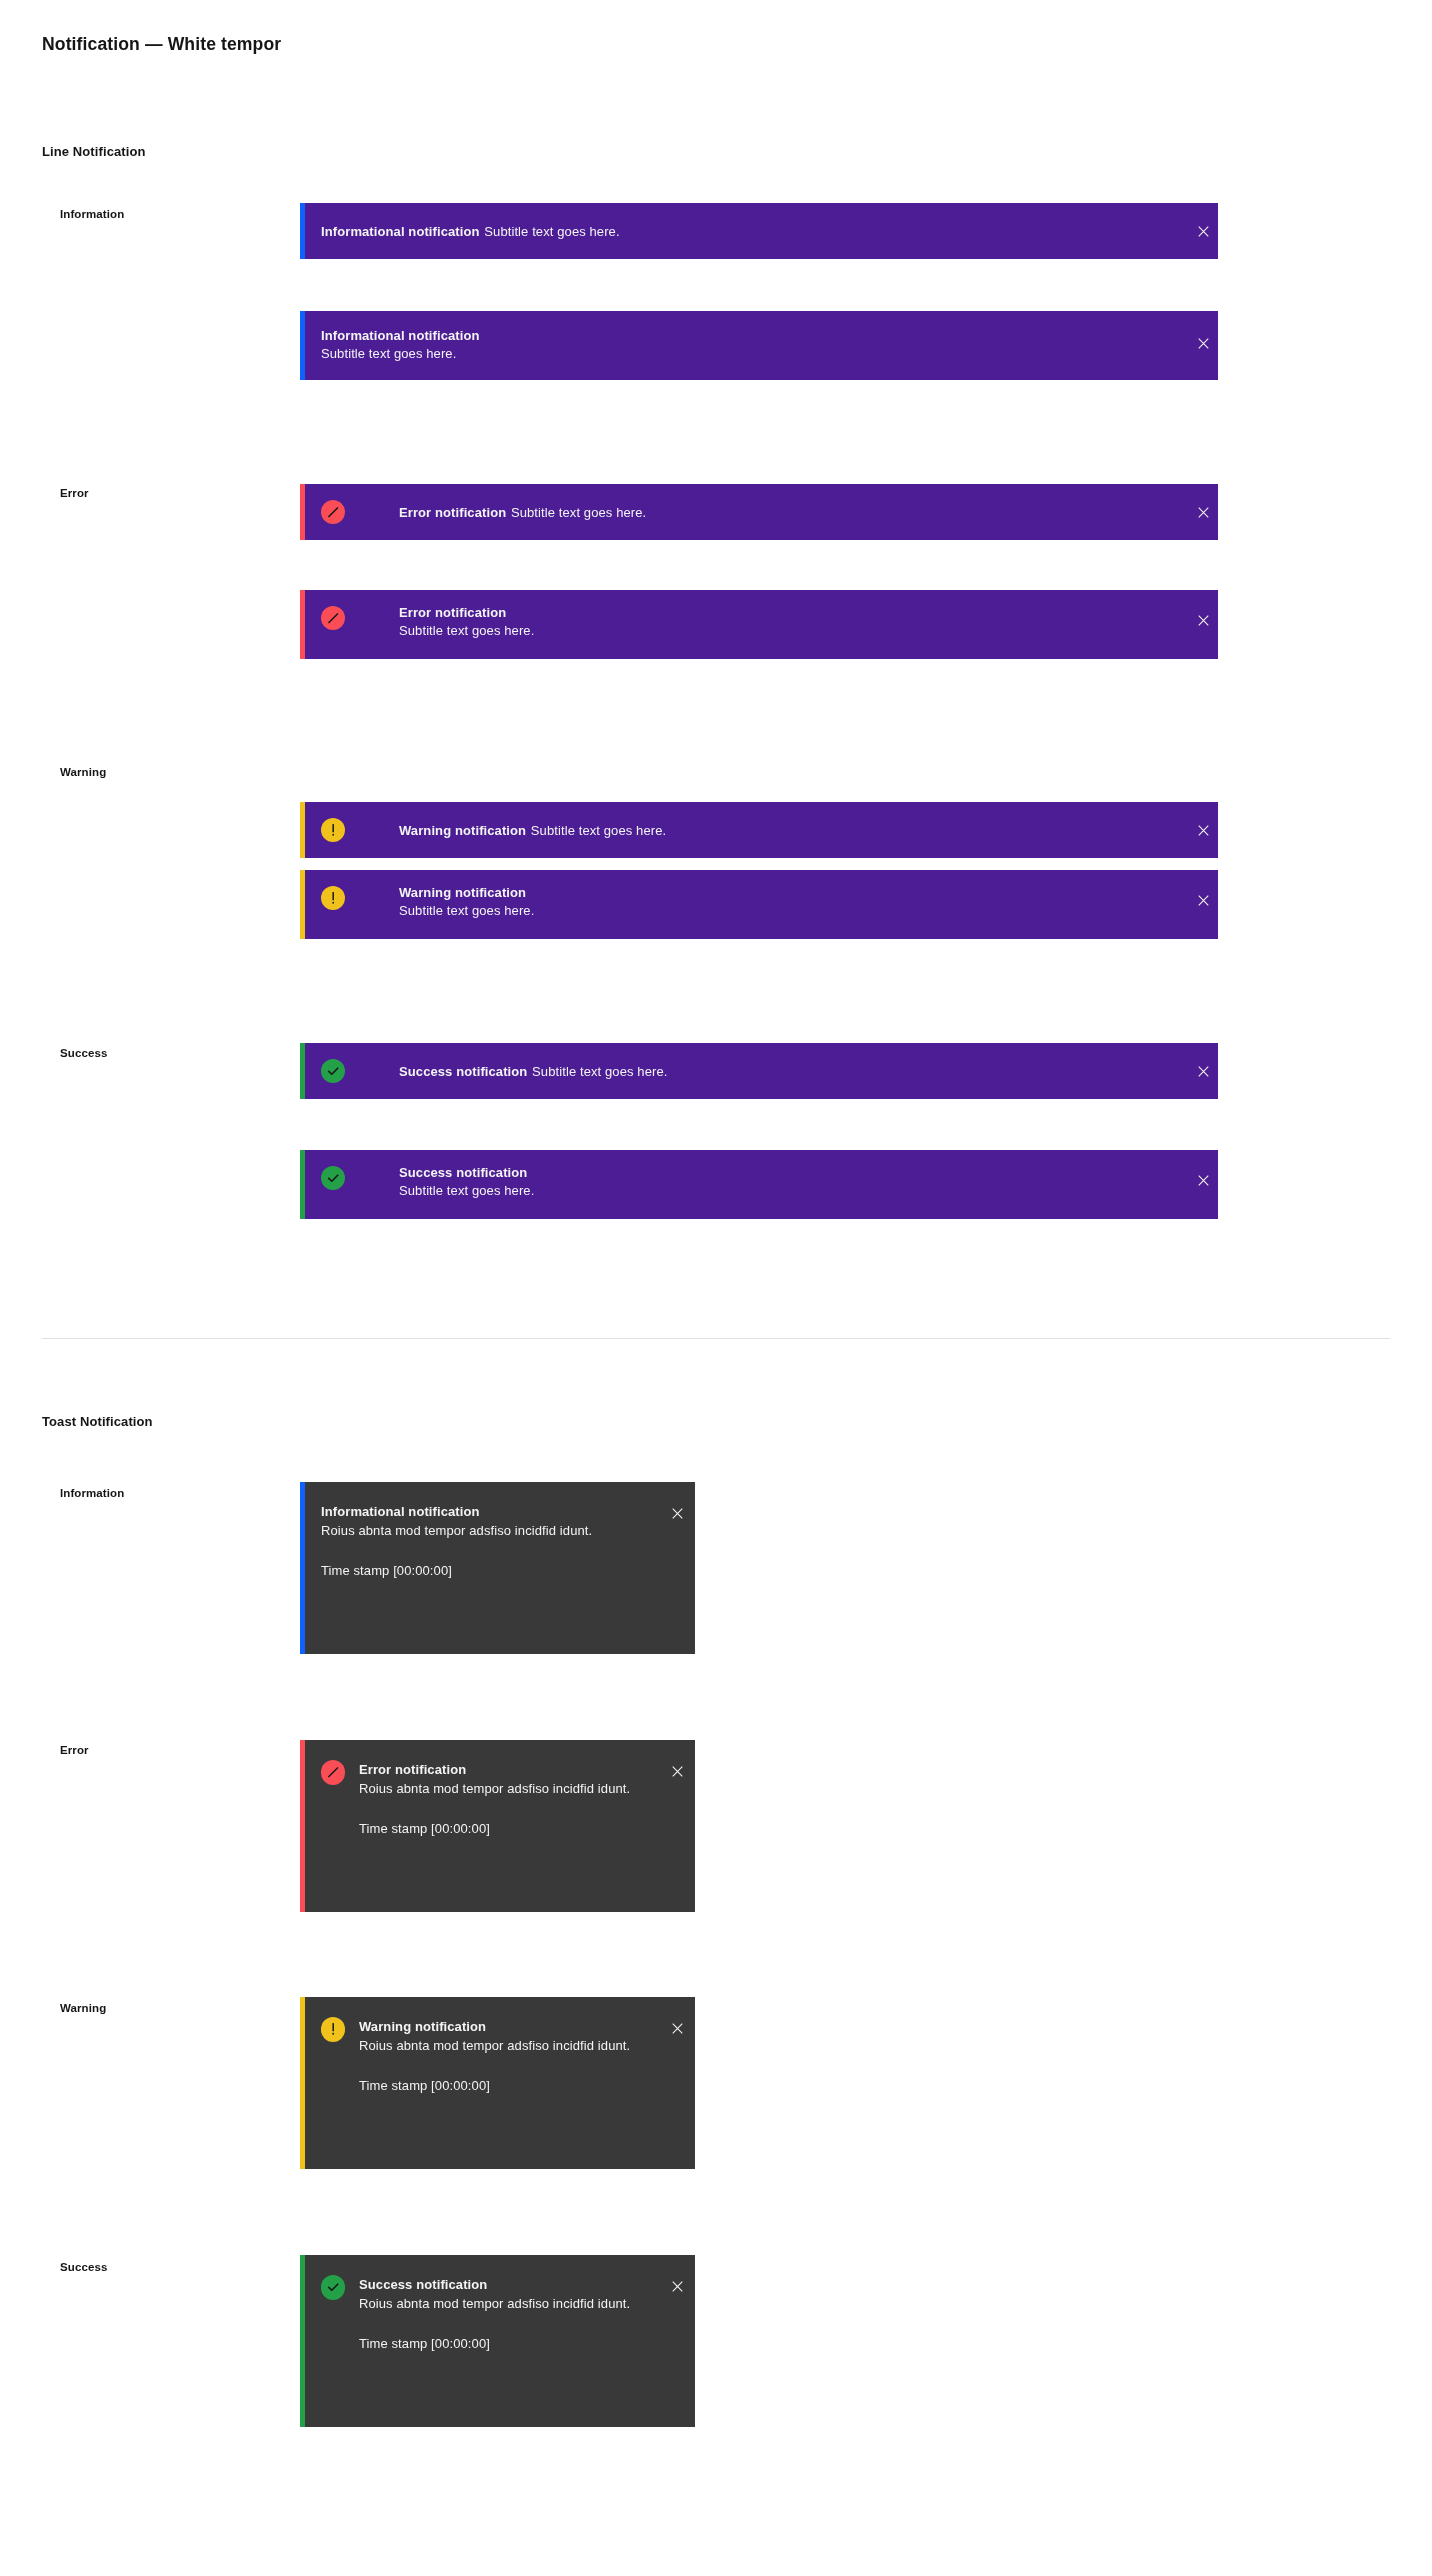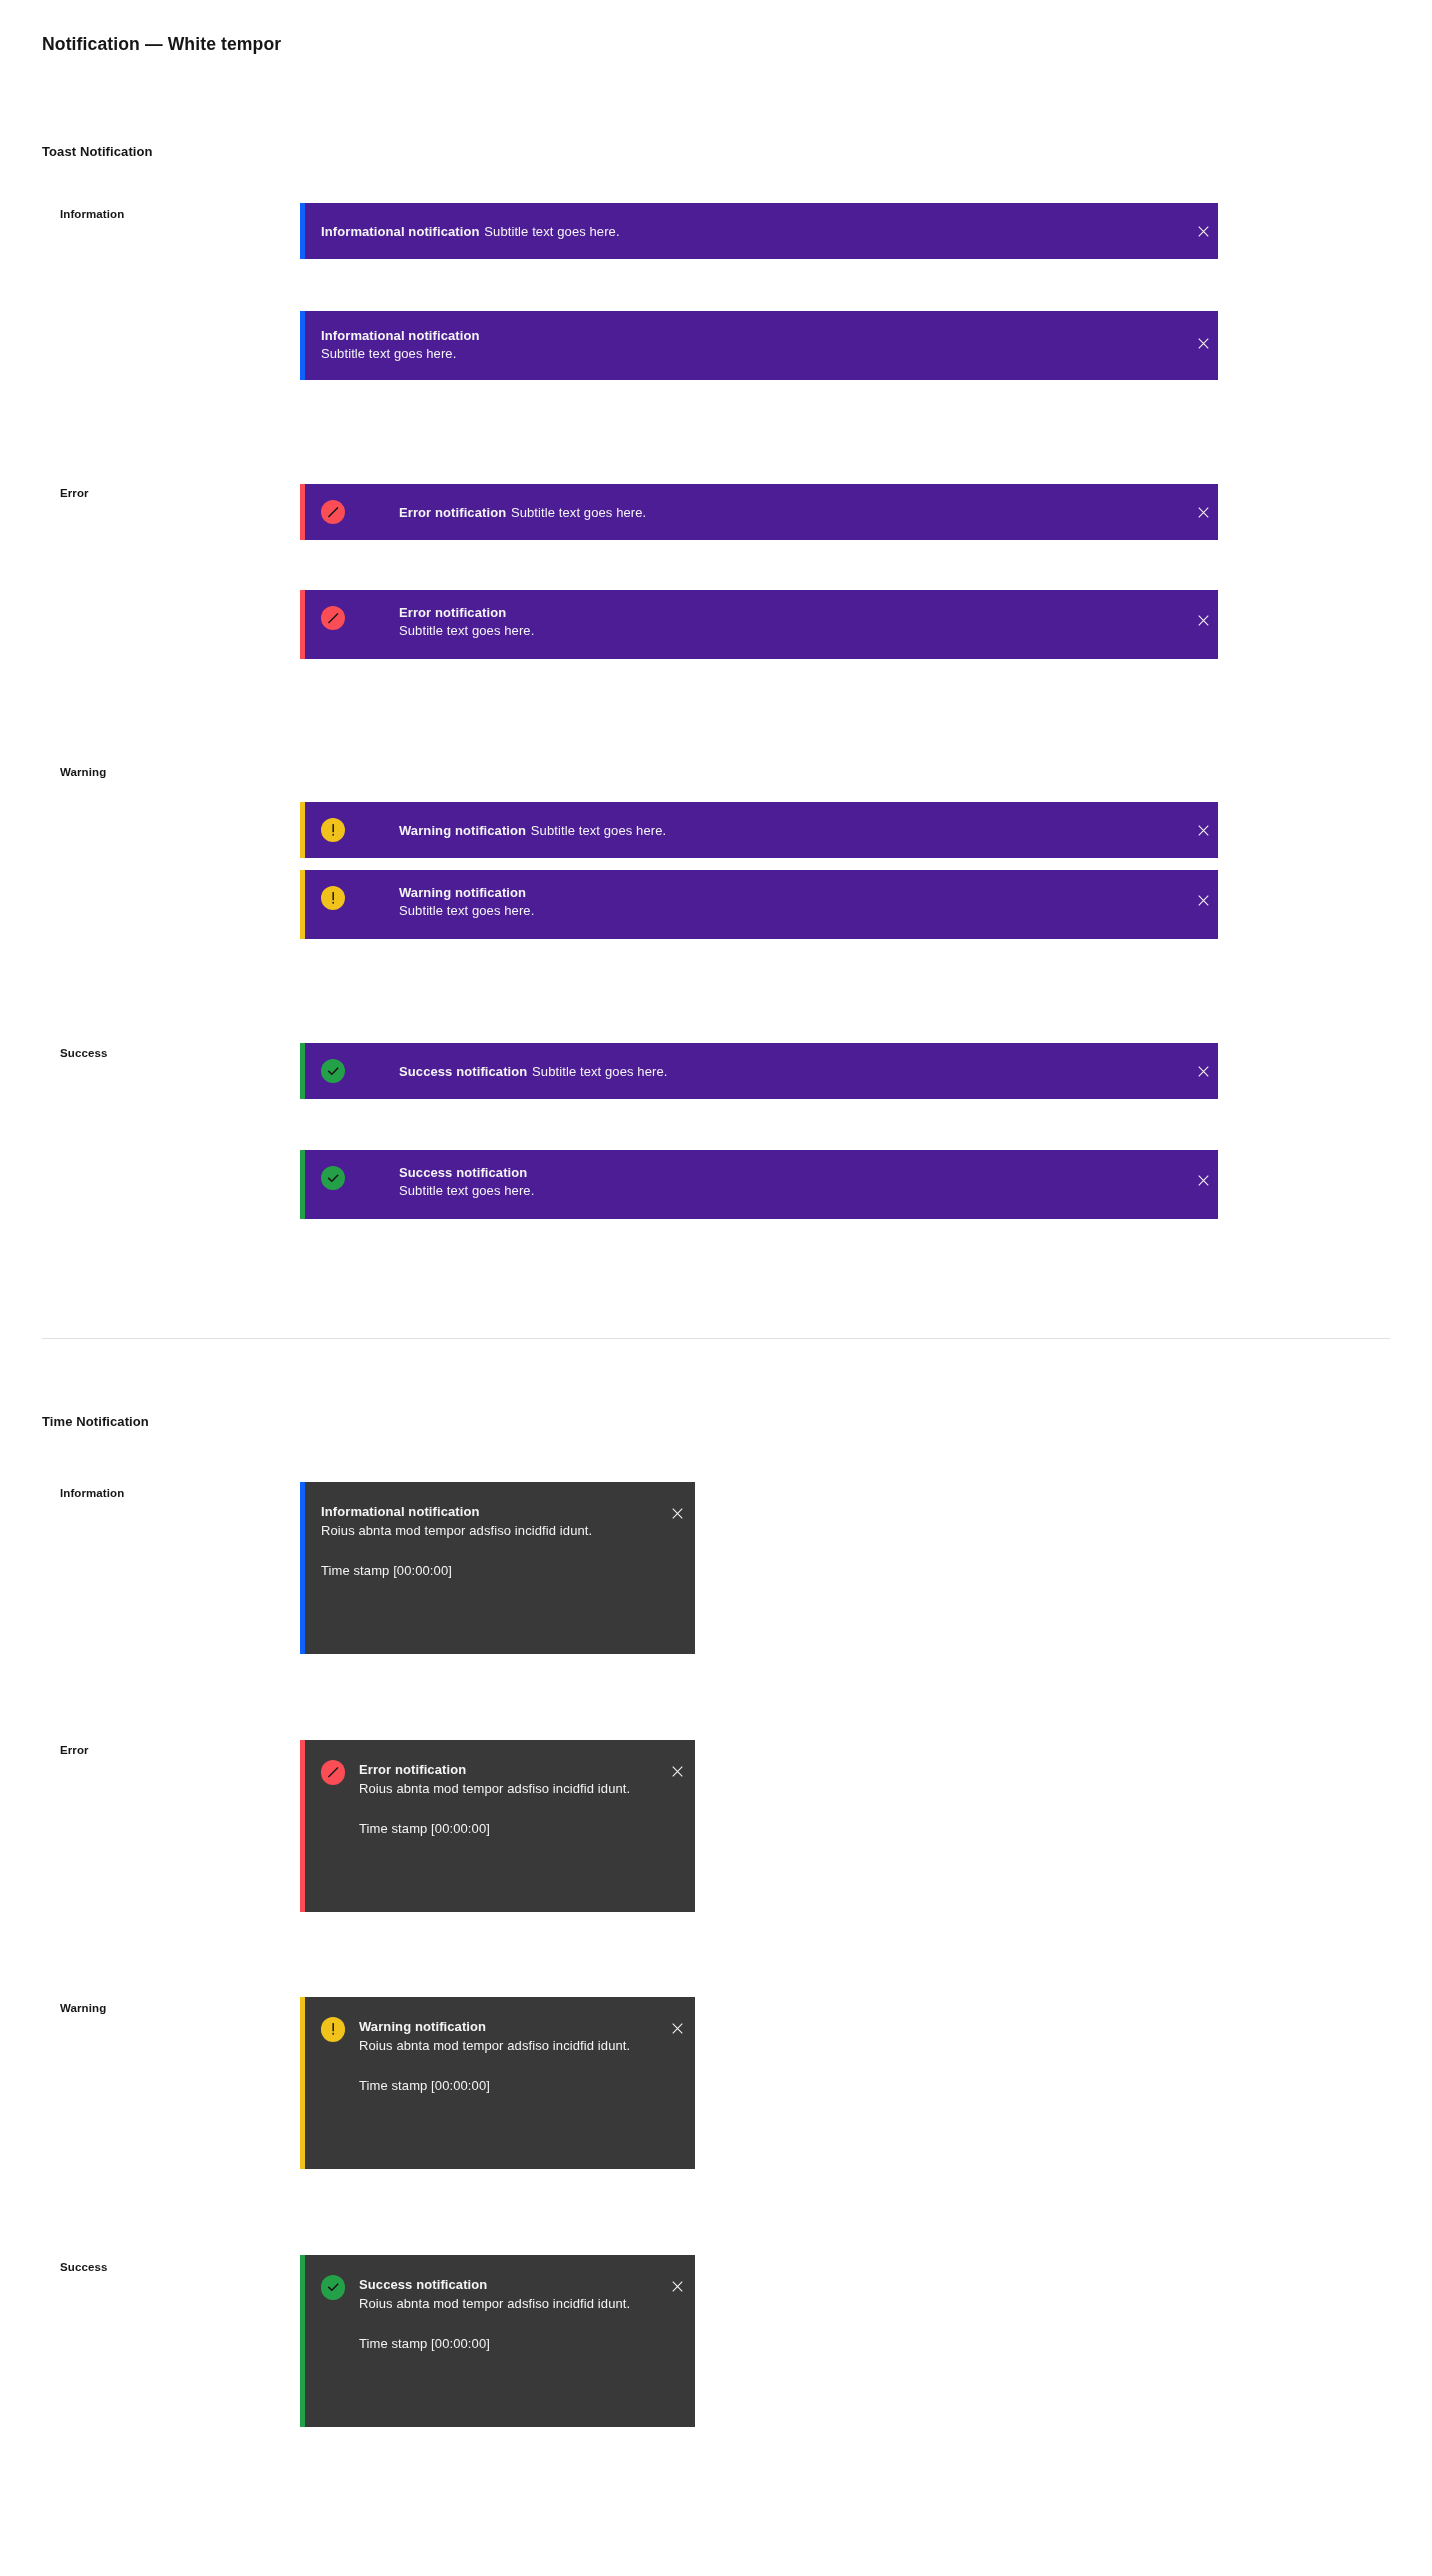--- a/index.html
+++ b/index.html
@@ -103,21 +103,21 @@
     letter-spacing:0.1px;
     margin-top:23px;
   }
   .toast .close-btn { margin-top:-4.1px; margin-right:2.7px; }
 </style>
 </head>
 <body>
 
 <div class="page-title">Notification — White tempor</div>
 
-<div class="section-title" style="top:144px">Toast Notification</div>
+<div class="section-title" style="top:144px">Line Notification</div>
 
 <div class="cat-label" style="top:208px">Information</div>
 <div class="cat-label" style="top:487px">Error</div>
 <div class="cat-label" style="top:766px">Warning</div>
 <div class="cat-label" style="top:1047px">Success</div>
 
 <div class="line-notif" style="top:203px;height:56px">
   <div class="accent" style="background:#0f62fe"></div>
   <div class="line-body" style="align-items:center;height:56px">
     <div class="line-text inline-row">
@@ -260,21 +260,21 @@
     <div class="close-btn">
       <svg width="15" height="15" viewBox="0 0 22 22">
         <path d="M4 4 L18 18 M18 4 L4 18" stroke="#f4f4f4" stroke-width="1.6" fill="none"></path>
       </svg>
     </div>
   </div>
 </div>
 
 <div class="divider"></div>
 
-<div class="section-title" style="top:1414px">Time Notification</div>
+<div class="section-title" style="top:1414px">Toast Notification</div>
 
 <div class="cat-label" style="top:1487px">Information</div>
 <div class="cat-label" style="top:1744px">Error</div>
 <div class="cat-label" style="top:2002px">Warning</div>
 <div class="cat-label" style="top:2261px">Success</div>
 
 <div class="toast" style="top:1482px;height:172px">
   <div class="accent" style="background:#0f62fe"></div>
   <div class="toast-inner">
     <div class="toast-text">

